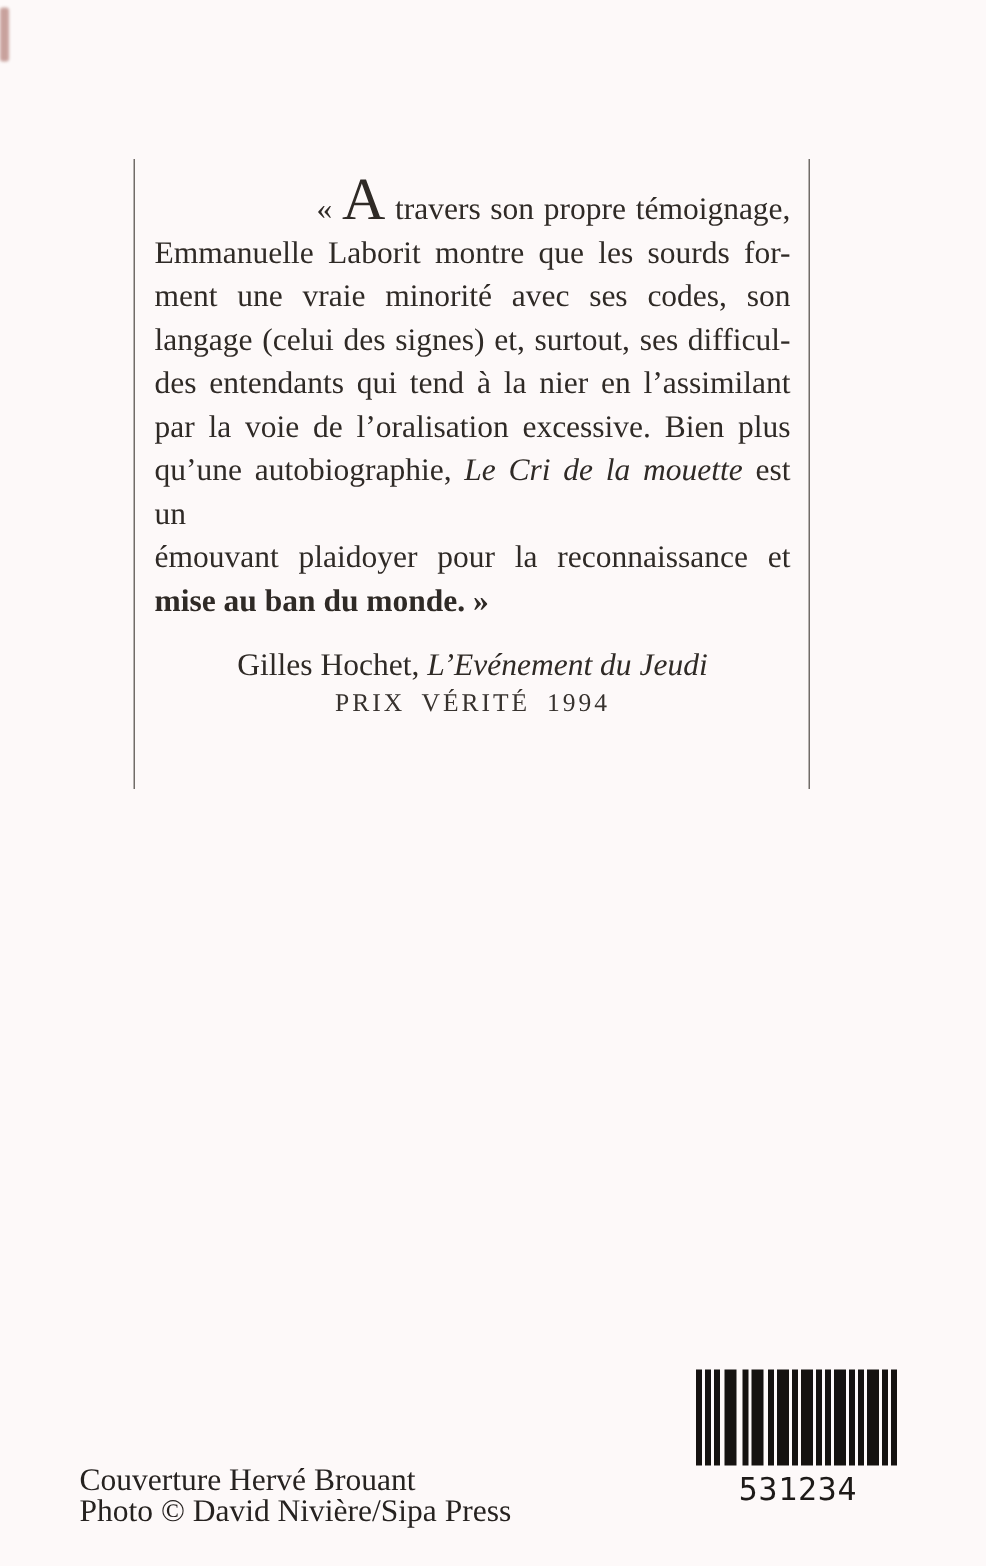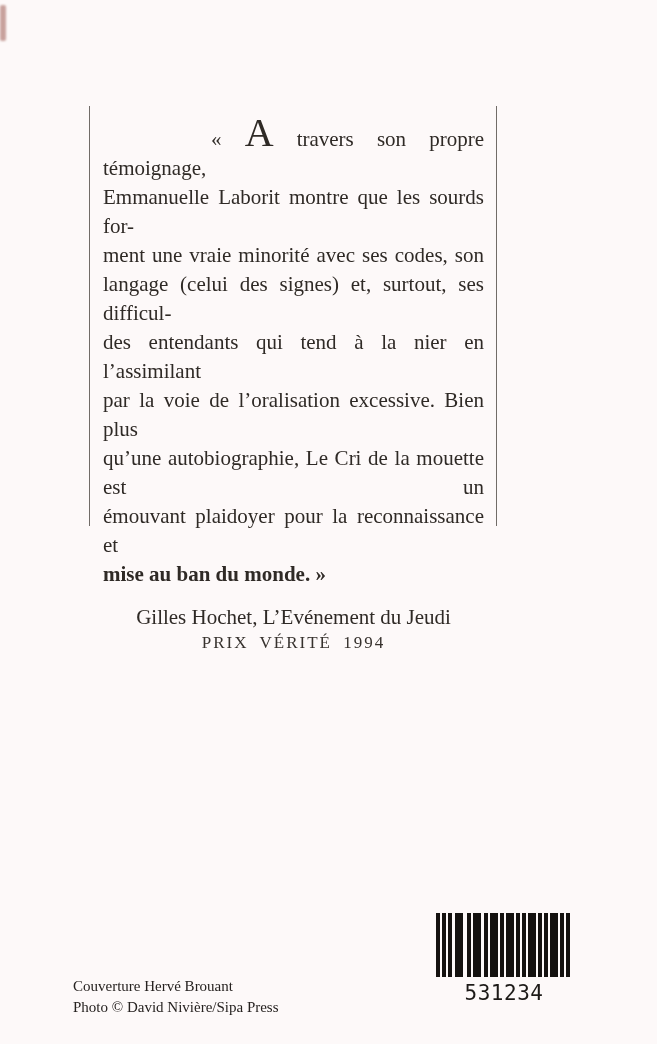--- a/index.html
+++ b/index.html
@@ -26,21 +26,21 @@
     height: 36px;
     background: #8a3a30;
     opacity: 0.45;
     border-radius: 2px;
     filter: blur(1px);
   }
   .quote-box {
     position: absolute;
     left: 89px;
     top: 106px;
-    width: 408px;
+    width: 451px;
     height: 420px;
     box-sizing: border-box;
     border-left: 1.5px solid #716c68;
     border-right: 1.5px solid #716c68;
     padding: 9px 12px 0 13px;
   }
   .quote {
     font-size: 21px;
     line-height: 29px;
     color: #2f2a26;
@@ -56,40 +56,41 @@
   .jline.last {
     text-align: left;
     text-align-last: left;
     font-weight: bold;
   }
   .bigA {
     font-size: 40px;
     line-height: 36px;
   }
   .italic {
+    font-style: italic;
   }
   .attribution {
     margin-top: 14px;
     font-size: 21px;
     line-height: 29px;
     text-align: center;
     color: #2f2a26;
   }
   .prize {
     margin-top: 0;
     font-size: 17px;
     line-height: 22px;
     text-align: center;
     letter-spacing: 2px;
     word-spacing: 5px;
     color: #37322e;
   }
   .barcode {
     position: absolute;
-    left: 436px;
+    left: 464px;
     top: 913px;
     width: 136px;
     text-align: center;
   }
   .barcode-bars {
     display: flex;
     height: 64px;
     align-items: stretch;
   }
   .barcode-bars div {
@@ -102,24 +103,23 @@
     font-family: "DejaVu Sans Mono", "Liberation Mono", monospace;
     font-size: 21px;
     letter-spacing: 0.5px;
     color: #1d1a18;
     text-align: center;
   }
   .credits {
     position: absolute;
     left: 53px;
     top: 976px;
-    font-size: 15px;
+    font-size: 21px;
     line-height: 21px;
     color: #262220;
-    margin-left: 20px;
   }
 </style>
 </head>
 <body>
 
 <div class="page">
 
   <div class="spine-mark"></div>
 
   <div class="quote-box">

